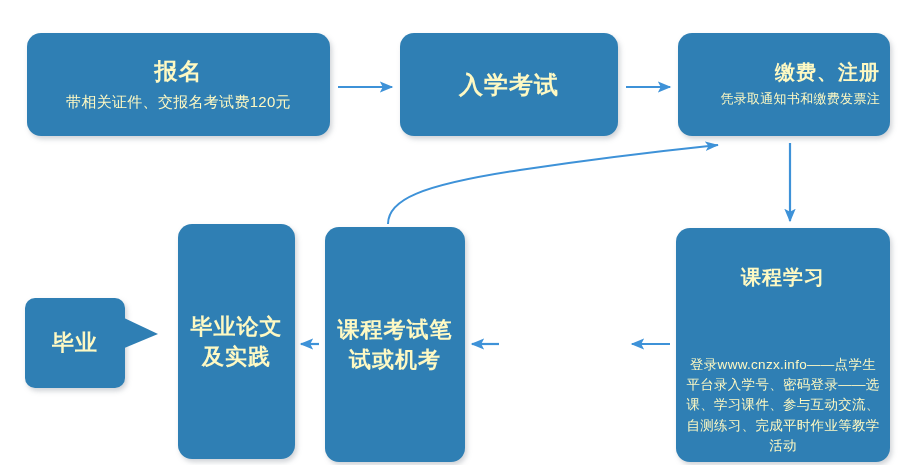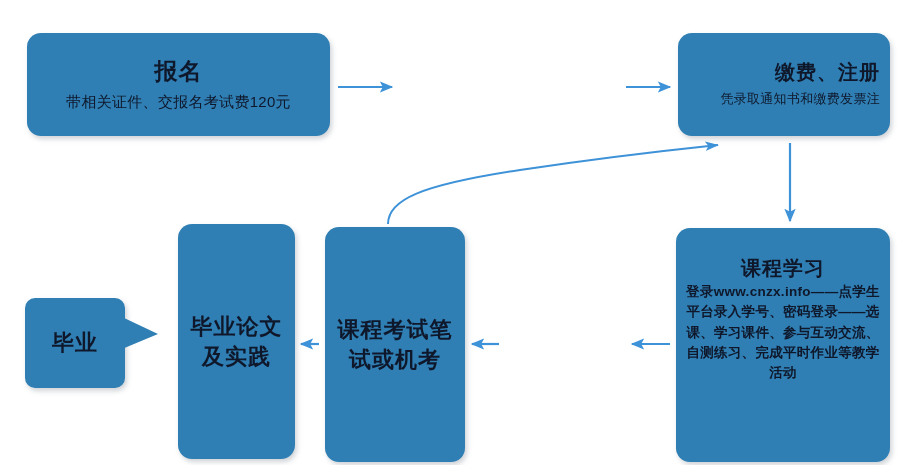--- a/index.html
+++ b/index.html
@@ -15,21 +15,21 @@
     width: 900px;
     height: 465px;
     background: #ffffff;
     overflow: hidden;
   }
   .node {
     position: absolute;
     box-sizing: border-box;
     background: #2F7FB4;
     border-radius: 14px;
-    color: #0f172a;
+    color: #fef9c3;
     display: flex;
     flex-direction: column;
     align-items: center;
     justify-content: center;
     text-align: center;
     padding: 6px 10px;
     box-shadow: 2px 3px 5px rgba(120,130,140,0.35);
   }
   .node .title {
     font-weight: bold;
@@ -57,23 +57,23 @@
   #node-register .subtitle { font-size: 15px; }
 
   #node-entrance-exam { left: 400px; top: 33px;  width: 218px; height: 103px; }
   #node-entrance-exam .title { font-size: 24px; }
 
   #node-payment { left: 678px; top: 33px;  width: 212px; height: 103px; align-items: flex-end; }
   #node-payment .title { font-size: 20px; }
   #node-payment .subtitle { font-size: 13px; }
 
   #node-course-study { left: 676px; top: 228px; width: 214px; height: 234px;
-                       justify-content: flex-start; padding-top: 27px; }
+                       justify-content: space-between; padding-top: 36px; }
   #node-course-study .title { font-size: 20px; }
-  #node-course-study .subtitle { font-size: 13.5px; line-height: 1.5; margin-top: 0; font-weight: bold; }
+  #node-course-study .subtitle { font-size: 13.5px; line-height: 1.5; margin-top: 0; }
 
   #node-book-exam { left: 505px; top: 227px; width: 120px; height: 235px; }
   #node-book-exam .title { font-size: 22px; writing-mode: horizontal-tb; }
 
   #node-course-exam { left: 325px; top: 227px; width: 140px; height: 235px; }
   #node-course-exam .title { font-size: 22px; white-space: normal; }
 
   #node-thesis { left: 178px; top: 224px; width: 117px; height: 235px; }
   #node-thesis .title { font-size: 22px; white-space: normal; }
 
@@ -141,20 +141,23 @@
     <g>
       <path d="M388,224 C388,200 420,185 520,170 C600,158 680,149 718,145" fill="none" stroke="#3E92D8" stroke-width="2" marker-end="url(#arrowhead-sm)"></path>
     </g>
   </svg>
 
   <div class="node" id="node-register">
     <div class="title">报名</div>
     <div class="subtitle">带相关证件、交报名考试费120元</div>
   </div>
 
+  <div class="node" id="node-entrance-exam">
+    <div class="title">入学考试</div>
+  </div>
 
   <div class="node" id="node-payment">
     <div class="title">缴费、注册</div>
     <div class="subtitle">凭录取通知书和缴费发票注</div>
   </div>
 
   <div class="node tall" id="node-course-study">
     <div class="title">课程学习</div>
     <div class="subtitle">登录www.cnzx.info——点学生平台录入学号、密码登录——选课、学习课件、参与互动交流、自测练习、完成平时作业等教学活动</div>
   </div>

